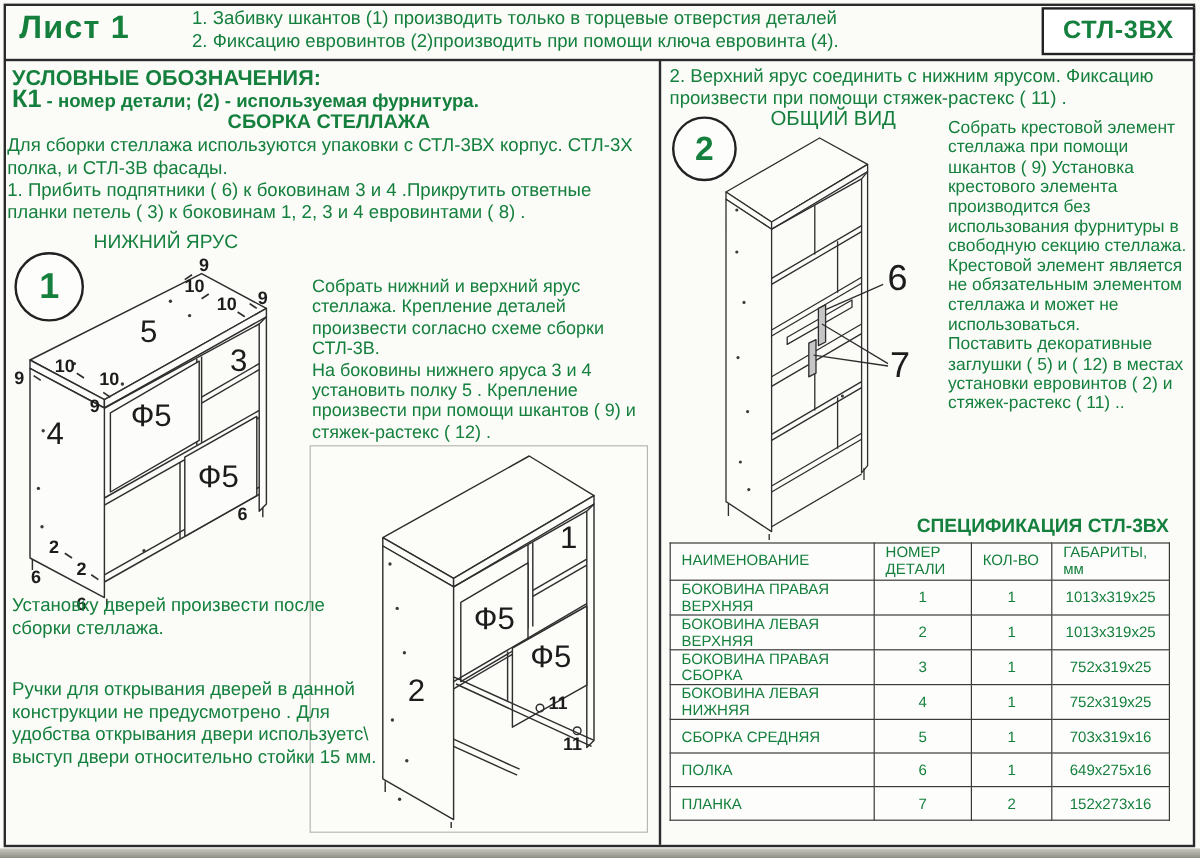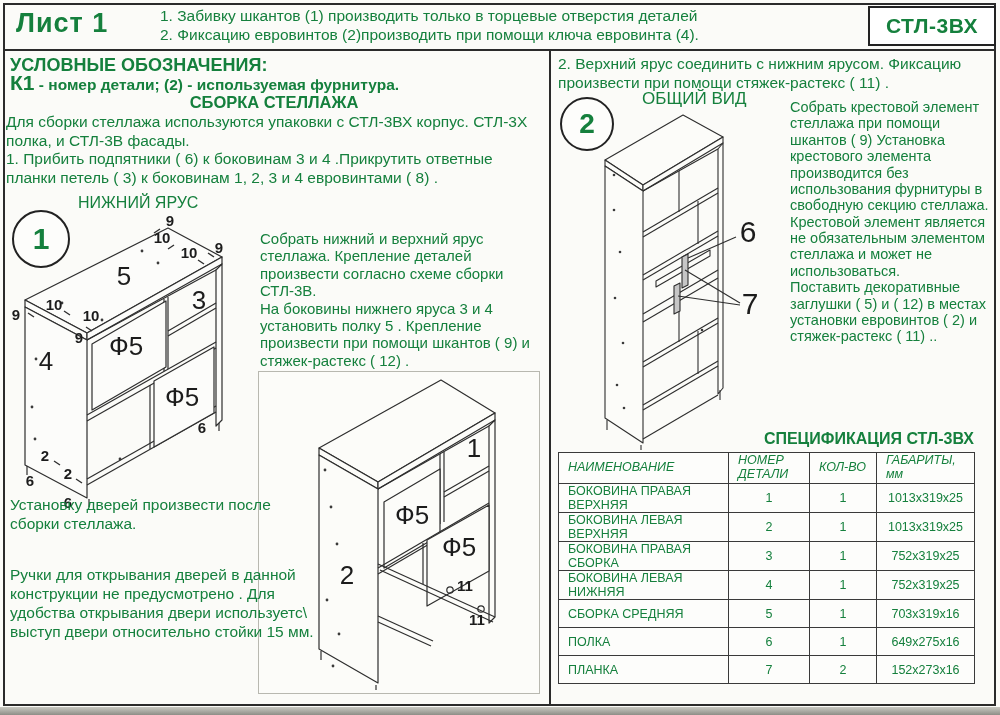--- a/index.html
+++ b/index.html
@@ -32,21 +32,21 @@
   .gv-title{left:642px;top:89px;font-size:17px;}
   .mid-note{left:260px;top:197px;width:292px;font-size:15px;line-height:1.16;white-space:pre-line;margin-top:33px;}
   .upper-frame{left:258px;top:371px;width:280px;height:321px;border:1.2px solid #b8b8b0;background:#fcfcf9;}
   .doors-note{left:10px;top:496px;width:300px;}
   .handles-note{left:10px;top:566px;width:312px;}
   .step2{left:558px;top:55px;width:430px;}
   .cross-note{left:790px;top:99px;width:206px;font-size:14.5px;line-height:1.13;white-space:pre-line;}
   .spec-title{left:558px;top:430px;width:416px;text-align:right;font-size:16px;font-weight:bold;}
   table.spec{left:558px;top:452px;border-collapse:collapse;table-layout:fixed;width:416px;font-size:12.5px;background:#fdfdfb;}
   table.spec td,table.spec th{border:1.6px solid #3a3a3a;height:27px;padding:0 4px;font-weight:normal;overflow:hidden;}
-  table.spec th{white-space:pre-line;text-align:left;padding-left:9px;line-height:1.1;height:30px;font-style:italic;}
+  table.spec th{white-space:pre-line;text-align:left;padding-left:9px;line-height:1.1;height:30px;}
   table.spec td.name{text-align:left;padding-left:9px;margin-left:36px;}
   table.spec td.num{text-align:center;}
   .photo-edge{left:0;top:707px;width:1000px;height:8px;background:linear-gradient(#c9c9c2,#8e8e87);}
   svg text{font-family:"Liberation Sans","DejaVu Sans",sans-serif;fill:#1c1c1c;}
   svg .part{font-size:26px;}
   svg .fast{font-size:15px;font-weight:bold;}
 </style>
 </head>
 <body>
 

